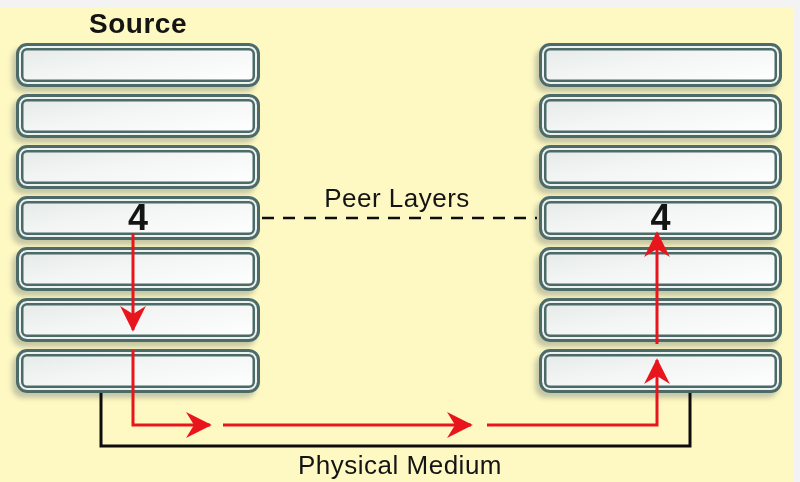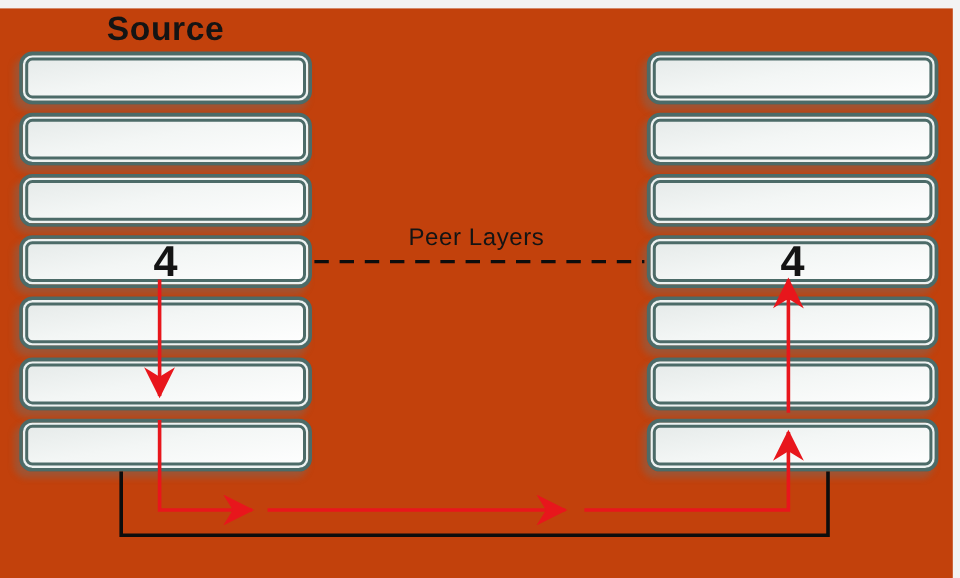--- a/index.html
+++ b/index.html
@@ -1,19 +1,19 @@
 <!DOCTYPE html>
 <html style="--arrow_red: #e8161c; --line_black: #0d0d0d; --box_border: #4c6b68; --box_fill_top: #e4e9e8; --box_fill_bottom: #ffffff; --text: #141414; --edge_strip: #f3f3f3;"><head>
 <meta charset="utf-8">
 <style>
   html, body { margin: 0; padding: 0; background: #ffffff; }
   .canvas {
     position: relative;
     width: 800px; height: 482px;
-    background: #c2410c;
+    background: #fef9c3;
     overflow: hidden;
     font-family: "Liberation Sans", sans-serif;
     color: var(--text, #141414);
   }
   .edge { position: absolute; }
   .edge.top { left: 0; top: 0; width: 800px; height: 7px; background: var(--edge_strip, #f3f3f3); }
   .edge.right { right: 0; top: 0; width: 6px; height: 482px; background: var(--edge_strip, #f3f3f3); }
 
   .stack-title {
     position: absolute; top: 10px;
@@ -43,21 +43,21 @@
       -4px 5px 5px rgba(105, 115, 115, 0.38);
     display: flex; align-items: center; justify-content: center;
   }
   .layer-label {
     font-size: 36px; font-weight: bold; line-height: 36px;
     color: var(--text, #141414);
   }
 
   .caption {
     position: absolute; text-align: center;
-    font-size: 20px; line-height: 28px; letter-spacing: 0.5px;
+    font-size: 26px; line-height: 28px; letter-spacing: 0.5px;
   }
   .caption.peer   { left: 287px; top: 184px; width: 220px; }
   .caption.medium { left: 250px; top: 451px; width: 300px; }
 
   svg.overlay { position: absolute; left: 0; top: 0; pointer-events: none; }
   .red-line  { stroke: var(--arrow_red, #e8161c); stroke-width: 3; fill: none; }
   .black-line{ stroke: var(--line_black, #0d0d0d); stroke-width: 3; fill: none; }
   .dash-line { stroke: var(--line_black, #0d0d0d); stroke-width: 2.6; stroke-dasharray: 12 9; fill: none; }
   .arrow-head{ fill: var(--arrow_red, #e8161c); }
 </style>
@@ -131,14 +131,15 @@
     <polyline class="black-line" points="101,393 101,446 690,446 690,393"></polyline>
 
     <line class="red-line" x1="133" y1="233" x2="133" y2="330" marker-end="url(#ah)"></line>
     <polyline class="red-line" points="133,350 133,425 210,425" marker-end="url(#ah)"></polyline>
     <line class="red-line" x1="223" y1="425" x2="471" y2="425" marker-end="url(#ah)"></line>
     <polyline class="red-line" points="487,425 657,425 657,360" marker-end="url(#ah)"></polyline>
     <line class="red-line" x1="657" y1="344" x2="657" y2="233" marker-end="url(#ah)"></line>
   </svg>
 
   <div class="caption peer">Peer Layers</div>
+  <div class="caption medium">Physical Medium</div>
 
 </div>
 
 </body></html>

